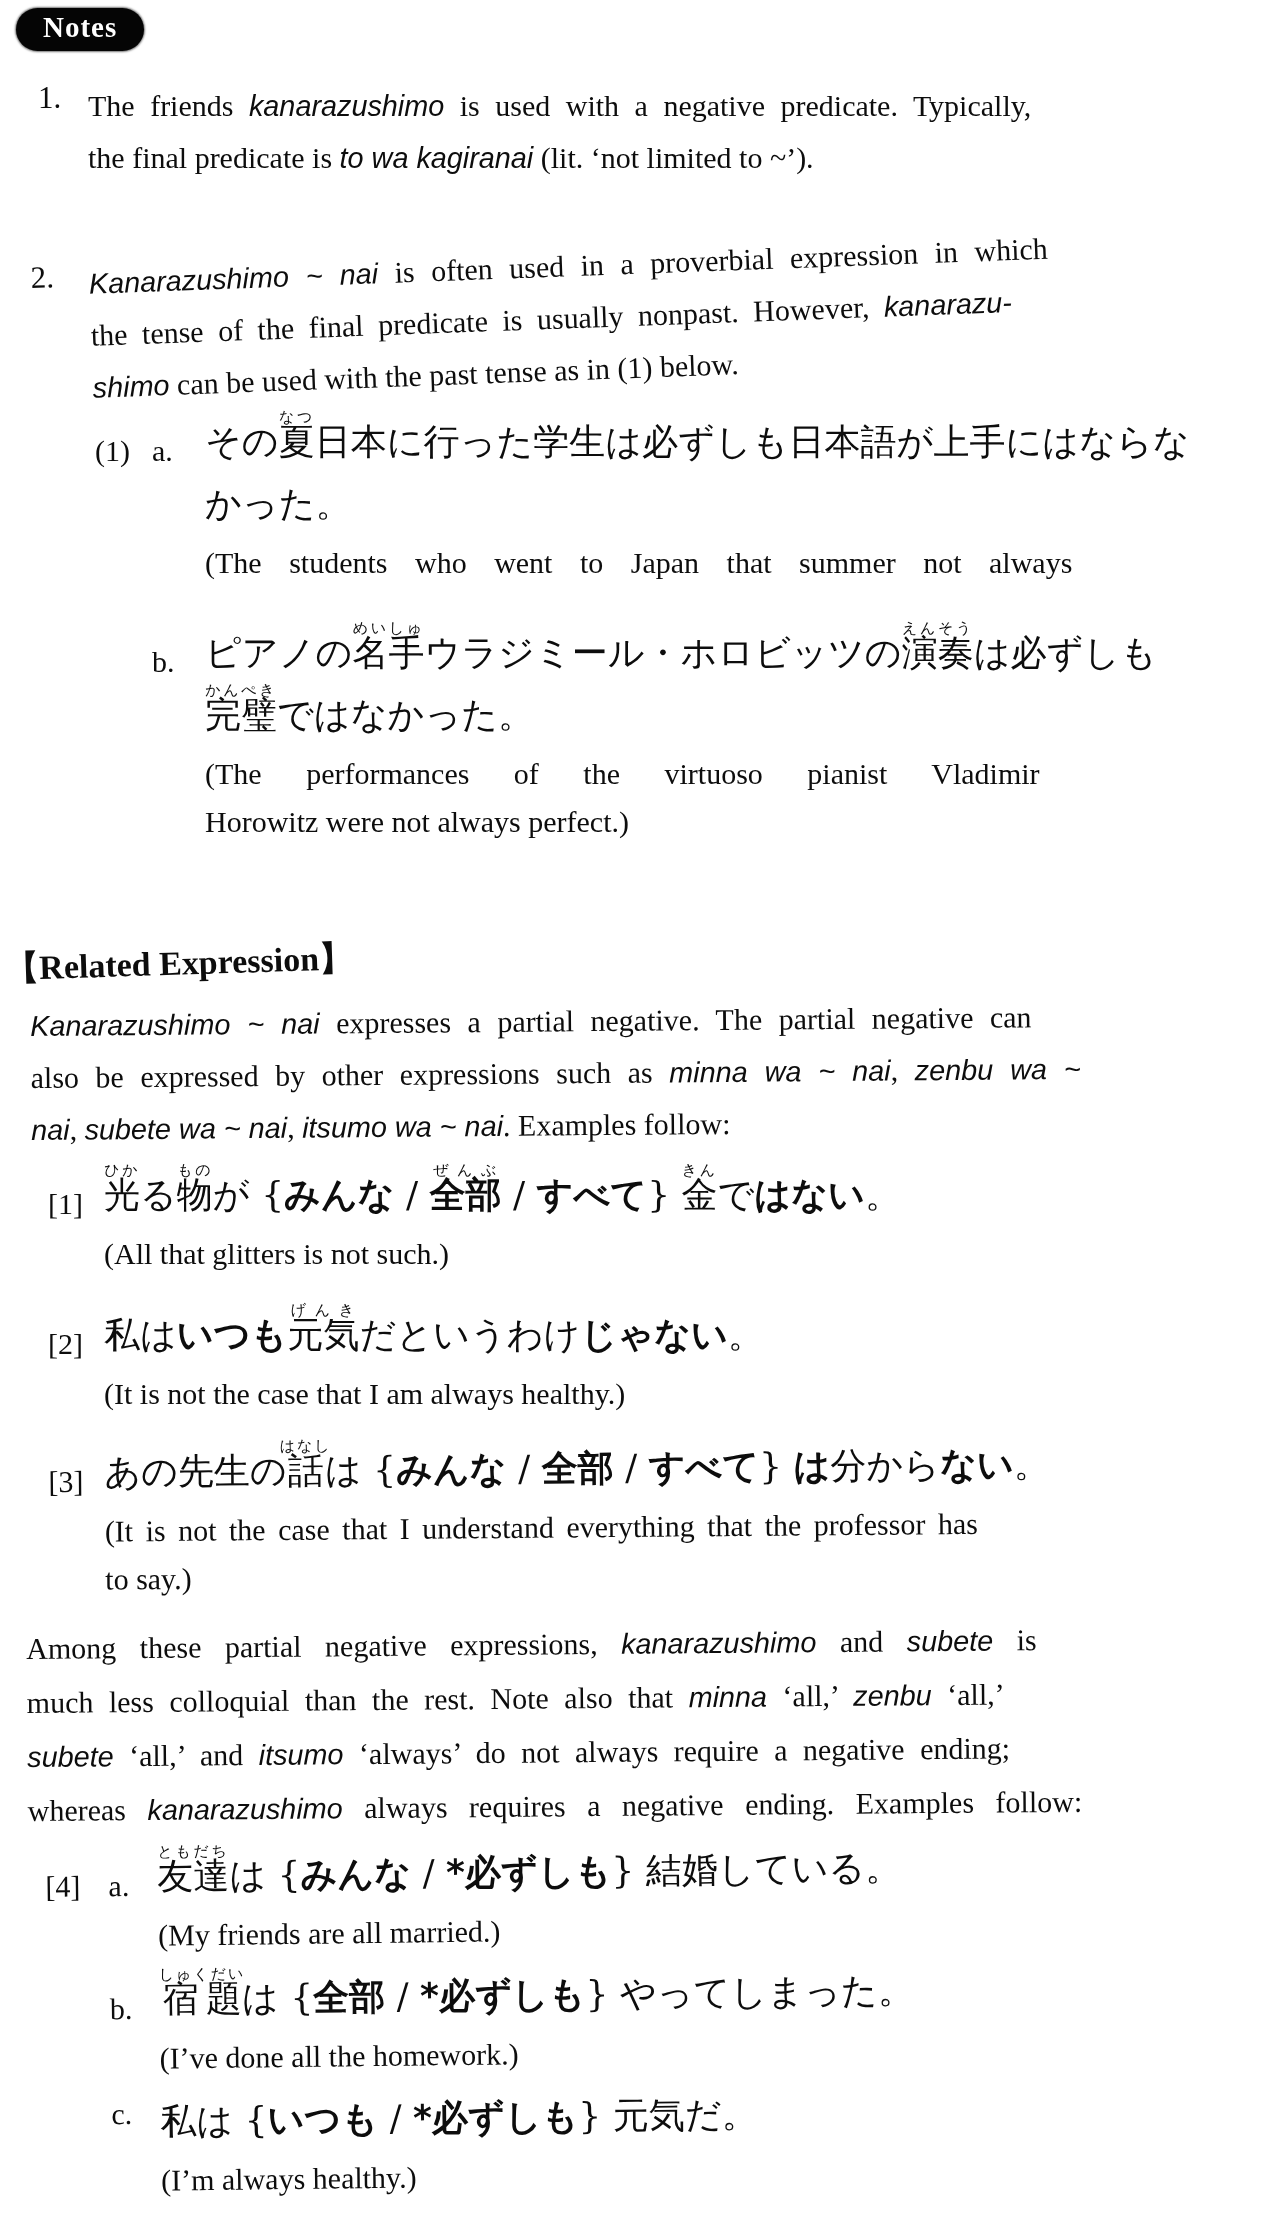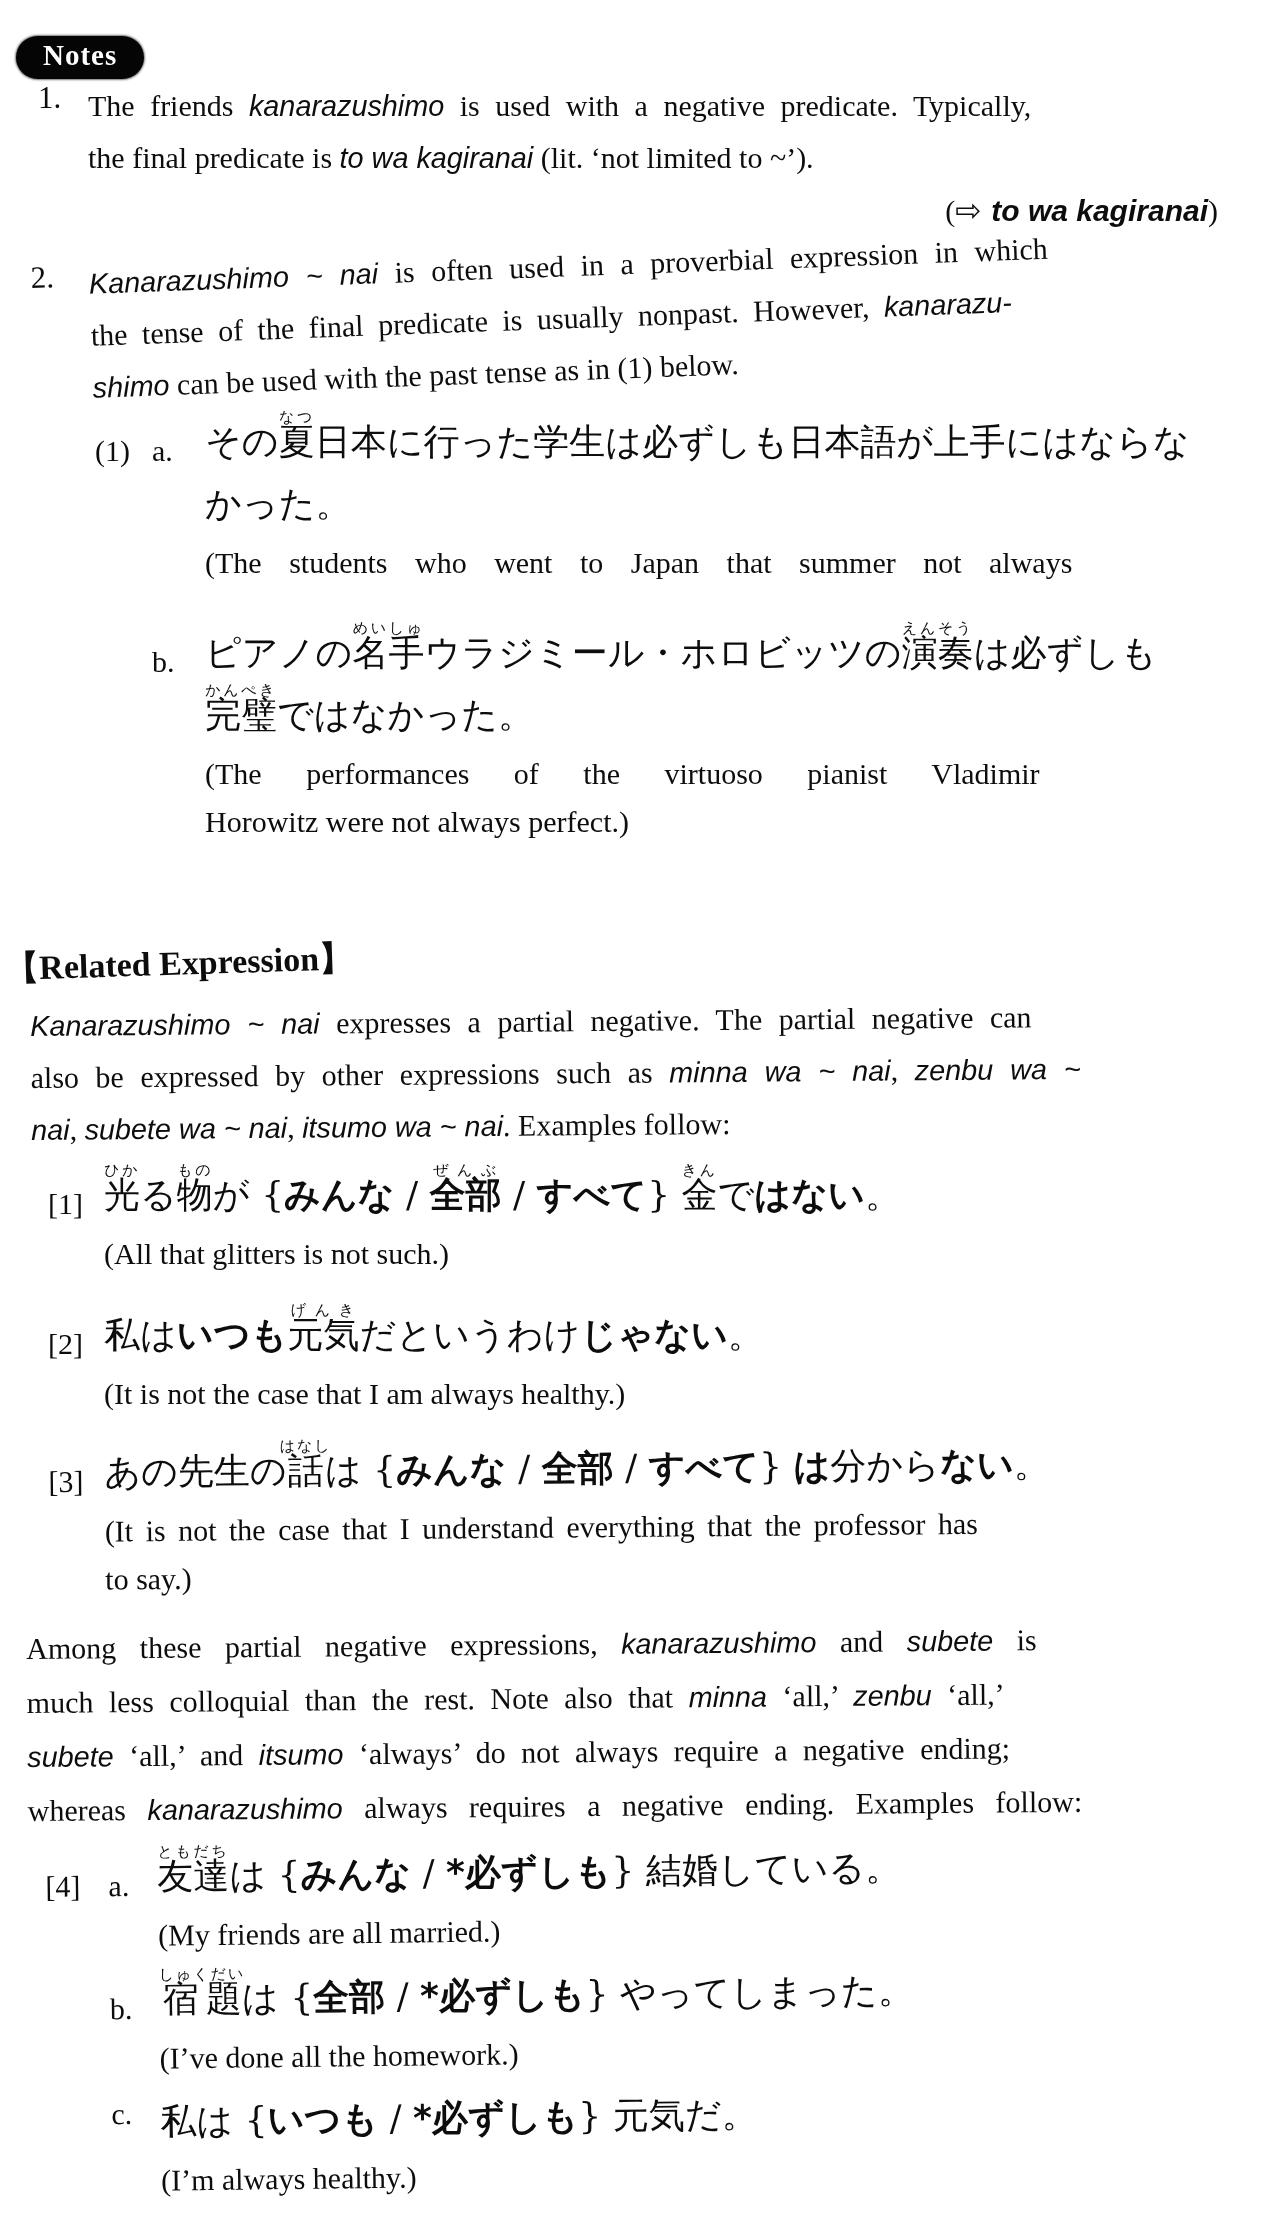--- a/index.html
+++ b/index.html
@@ -18,21 +18,20 @@
   .jp { font-size:36px; line-height:62px; font-family:"DejaVu Serif",serif; }
   .jp .bd { font-family:"DejaVu Sans","Liberation Sans",sans-serif; font-weight:700; }
   ruby { ruby-position:over; }
   rt { font-size:15px; font-weight:normal; letter-spacing:2px; font-family:"DejaVu Serif",serif; }
   .tr { margin-top:4px; line-height:48px; }
   .badge {
     background:#050505; color:#ffffff; border-radius:22px;
     padding:3px 27px 7px 27px; display:inline-block;
     font-weight:bold; font-size:29px; letter-spacing:1px;
     box-shadow:0 0 2px 1px #777;
-    margin-top:28px;
   }
   .xref { text-align:right; margin-top:0; }
   .arrow { font-family:"DejaVu Sans",sans-serif; font-size:31px; margin-right:10px; }
   .xref-label { font-family:"Liberation Sans","DejaVu Sans",sans-serif; font-style:italic; font-weight:bold; font-size:30px; }
   .note2 { transform:rotate(-2.1deg); transform-origin:left top; }
   .related-heading { font-size:34px; font-weight:bold; transform:rotate(-1.8deg); transform-origin:left bottom; }
   .tilt-s { transform:rotate(-0.7deg); transform-origin:left top; }
   .tilt-xs { transform:rotate(-0.5deg); transform-origin:left top; }
 </style>
 </head>
@@ -41,21 +40,20 @@
 <div>
 
   <div class="abs" style="left:16px; top:8px;">
     <span class="badge">Notes</span>
   </div>
 
   <section class="abs row" style="left:38px; top:80px;">
     <div class="num" style="width:50px;">1.</div>
     <div style="width:1130px;">
       <p class="en"><span style="word-spacing: 8px;">The friends </span><span class="it">kanarazushimo</span><span style="word-spacing: 8px;"> is used with a negative predicate. Typically,</span><br><span>the final predicate is </span><span class="it">to wa kagiranai</span><span> (lit. ‘not limited to ~’).</span></p>
-      <p class="en xref"><span>(</span><span class="arrow">⇨</span><span class="xref-label">to wa kagiranai</span><span>)</span></p>
     </div>
   </section>
 
   <section class="abs row note2" style="left:30px; top:260px;">
     <div class="num" style="width:58px;">2.</div>
     <p class="en" style="width:1112px;"><span class="it" style="word-spacing: 9px;">Kanarazushimo ~ nai</span><span style="word-spacing: 9px;"> is often used in a proverbial expression in which</span><br><span style="word-spacing: 7px;">the tense of the final predicate is usually nonpast. However, </span><span class="it">kanarazu-</span><br><span class="it">shimo</span><span> can be used with the past tense as in (1) below.</span></p>
   </section>
 
   <section class="abs row" style="left:95px; top:410px;">
     <div class="glabel" style="width:57px; padding-top:24px;">(1)</div>

